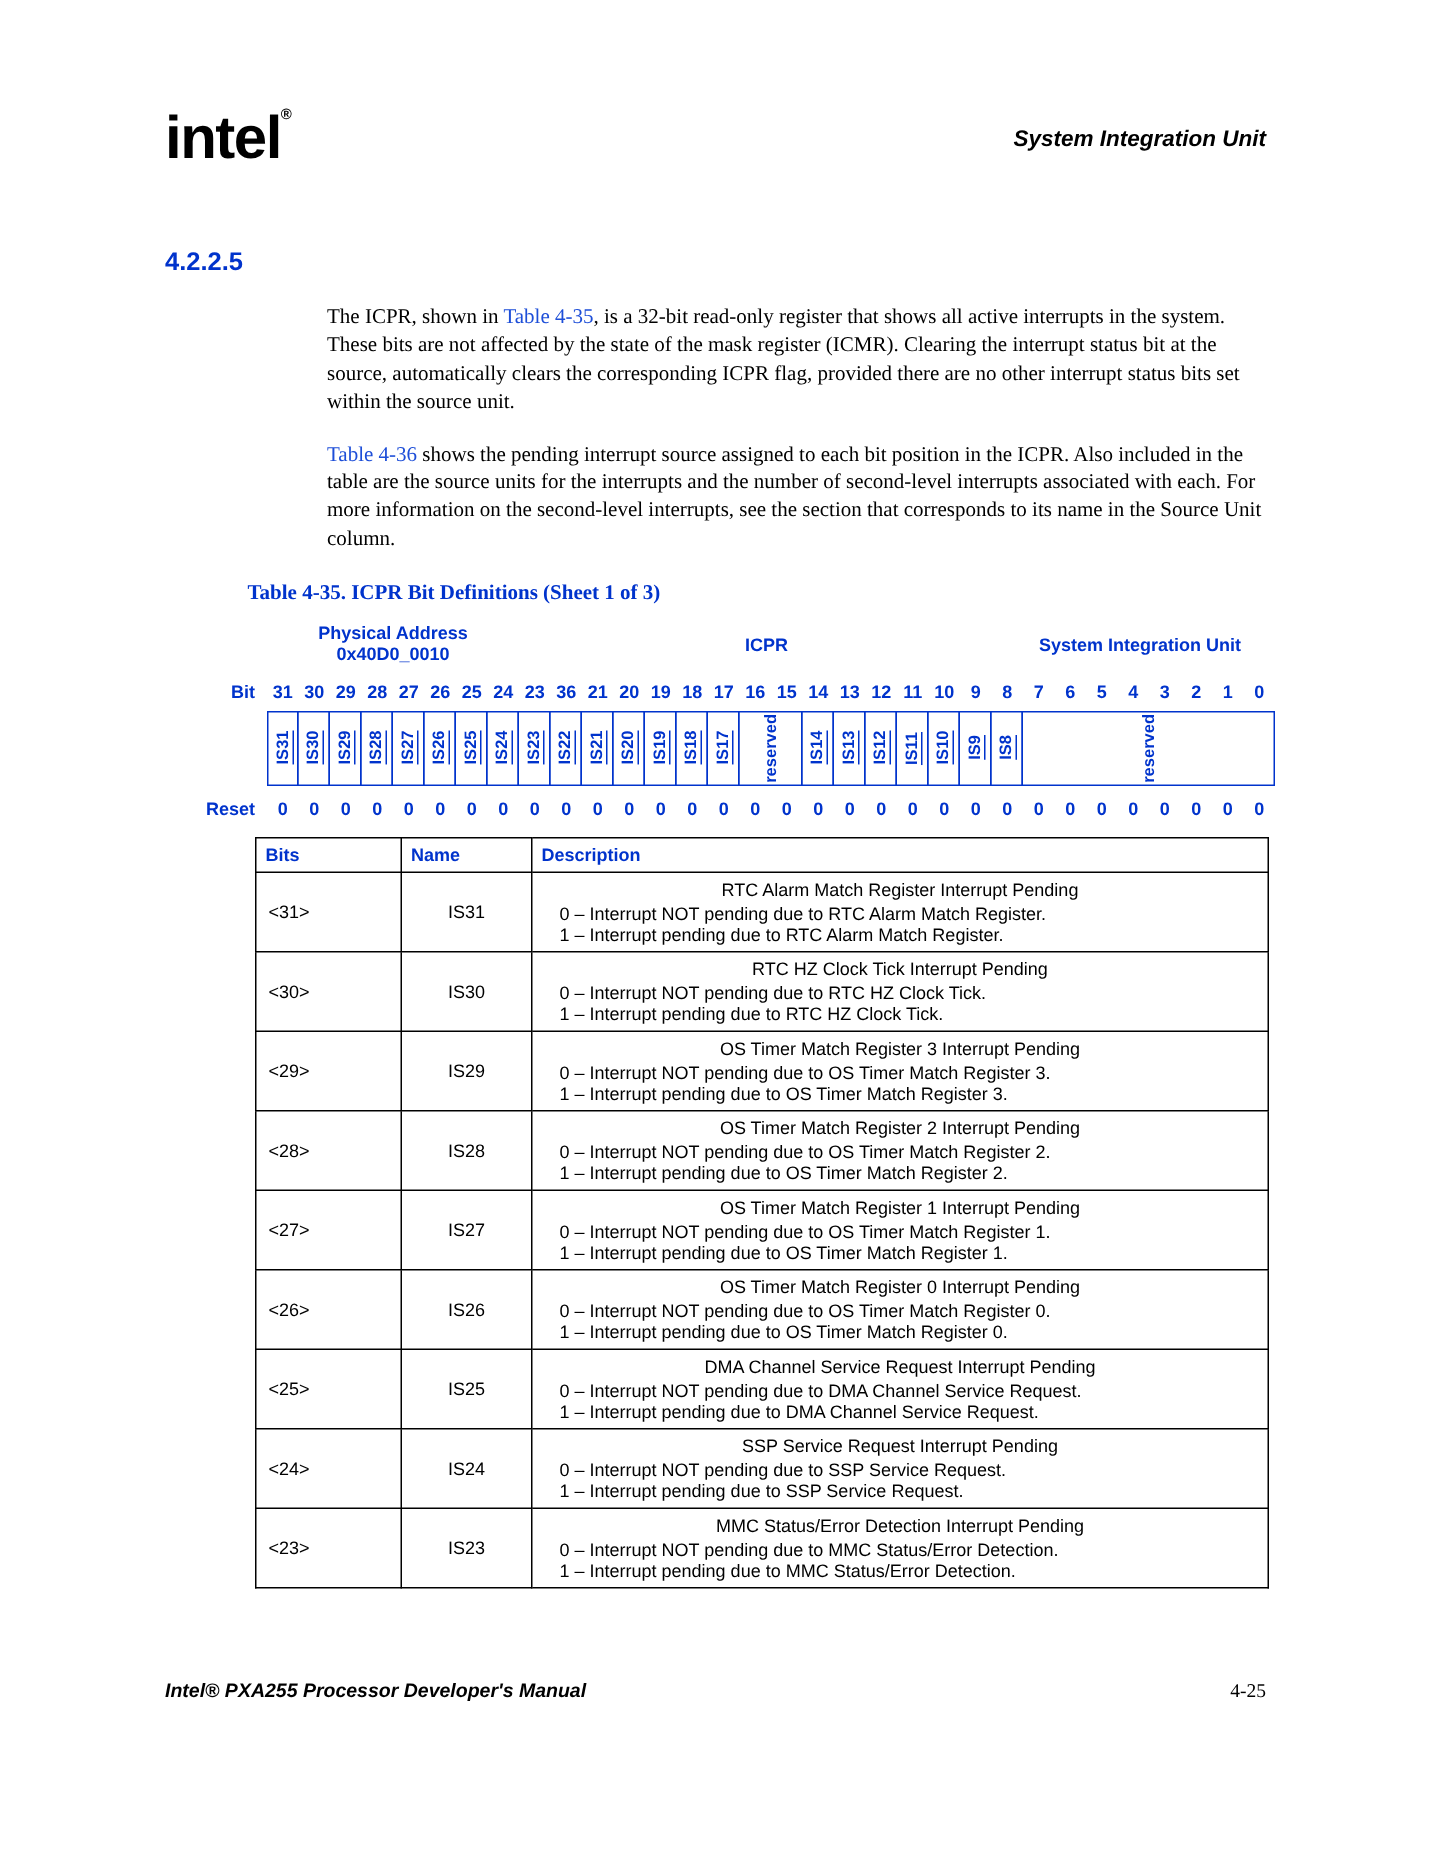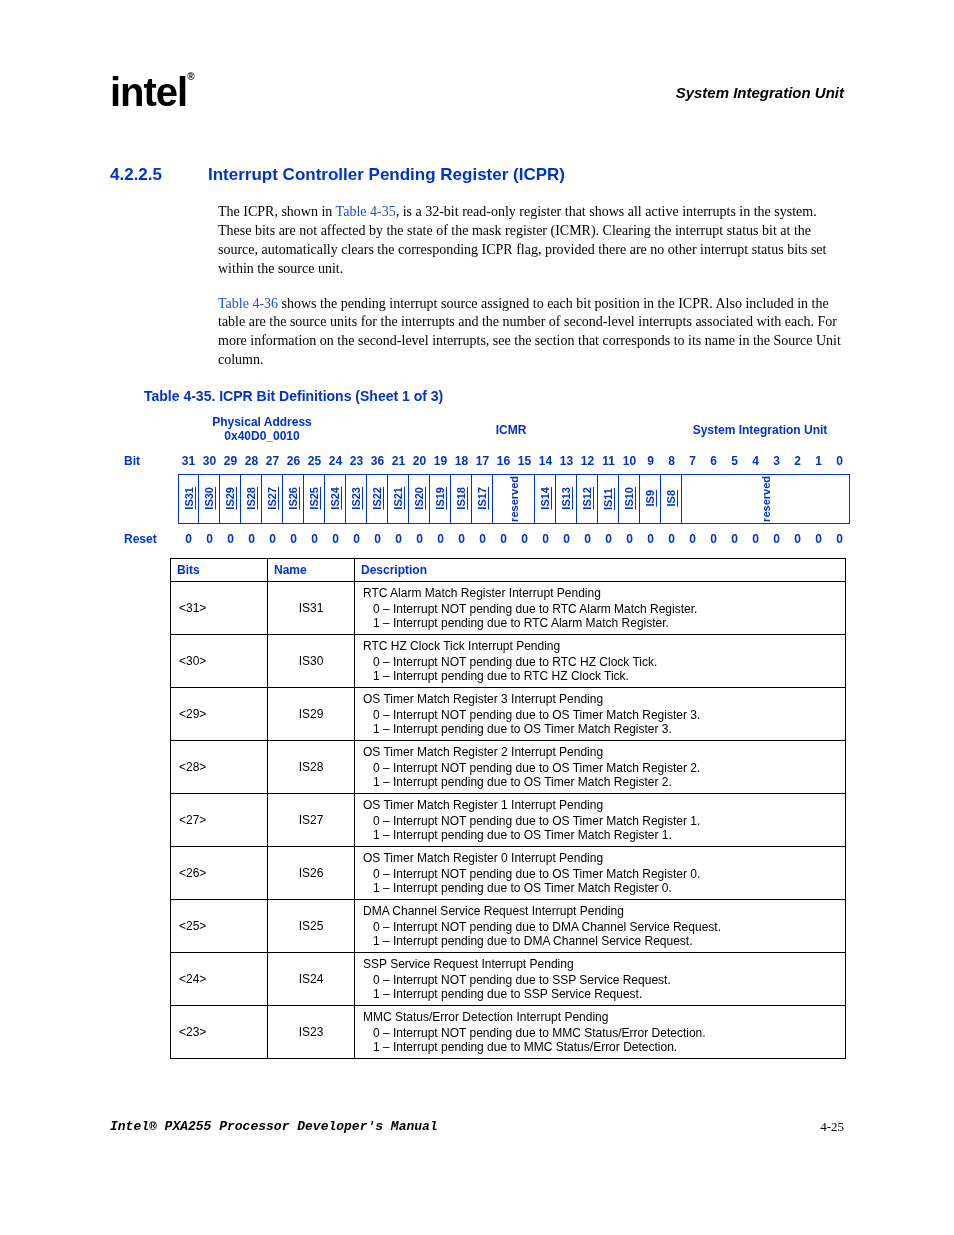--- a/index.html
+++ b/index.html
@@ -53,40 +53,40 @@
     font-weight: bold;
     font-size: 17px;
     color: #0033cc;
   }
   .body-para {
     margin: 0 0 16px 108px;
     line-height: 1.35;
   }
   .link { color: #1d4ed8; }
   .table-caption {
-    font-family: Liberation Sans, sans-serif;
+    font-family: Liberation Serif, serif;
     font-weight: bold;
     font-size: 14px;
     color: #0033cc;
-    margin: 18px 0 12px 34px;
+    margin: 18px 0 12px 55px;
   }
   .reg-table {
     margin-left: 14px;
   }
   .reg-header-row {
     display: flex;
     align-items: center;
     font-family: Arial, Helvetica, sans-serif;
     font-weight: bold;
     font-size: 12px;
     color: #0033cc;
   }
   .lbl {
     width: 46px;
-    text-align: left;
+    text-align: right;
     padding-right: 8px;
     flex-shrink: 0;
   }
   .grid32 {
     display: grid;
     grid-template-columns: repeat(32, 21px);
   }
   .grid32 > div {
     text-align: center;
   }
@@ -132,63 +132,62 @@
     padding: 4px 6px;
     text-align: left;
   }
   .bits-table td {
     border: 1px solid #000;
     padding: 4px 8px;
     vertical-align: middle;
   }
   .bits-table td.bitcol { text-align: left; width: 80px; }
   .bits-table td.namecol { text-align: center; width: 70px; }
-  .desc-title { margin-bottom: 2px; }
+  .desc-title { margin-bottom: 2px; text-align: center; }
   .desc-lines { padding-left: 10px; }
   .footer {
     display: flex;
     justify-content: space-between;
     margin-top: 60px;
     font-size: 13px;
   }
-  .footer .manual { font-style: italic; font-weight: bold; font-family: Liberation Mono, monospace; }
+  .footer .manual { font-style: italic; font-weight: bold; font-family: Liberation Sans, sans-serif; }
 </style>
 </head>
 <body>
 
 <div class="header-row">
   <div class="intel-logo">
     <span>intel</span><span class="reg">®</span>
   </div>
   <div class="doc-section">System Integration Unit</div>
 </div>
 
 <div class="heading-row">
   <div class="heading-num">4.2.2.5</div>
-  <div class="heading-title">Interrupt Controller Pending Register (ICPR)</div>
 </div>
 
 <p class="body-para">
   <span>The ICPR, shown in </span><span class="link">Table 4-35</span><span>, is a 32-bit read-only register that shows all active interrupts in the system. These bits are not affected by the state of the mask register (ICMR). Clearing the interrupt status bit at the source, automatically clears the corresponding ICPR flag, provided there are no other interrupt status bits set within the source unit.</span>
 </p>
 <p class="body-para">
   <span class="link">Table 4-36</span><span> shows the pending interrupt source assigned to each bit position in the ICPR. Also included in the table are the source units for the interrupts and the number of second-level interrupts associated with each. For more information on the second-level interrupts, see the section that corresponds to its name in the Source Unit column.</span>
 </p>
 
 <div class="table-caption">Table 4-35. ICPR Bit Definitions (Sheet 1 of 3)</div>
 
 <div class="reg-table">
 
   <div class="reg-header-row">
     <div class="lbl"></div>
     <div style="width:168px;" class="phys-addr">
       <div>Physical Address</div>
       <div>0x40D0_0010</div>
     </div>
-    <div style="flex:1; text-align:center;">ICMR</div>
+    <div style="flex:1; text-align:center;">ICPR</div>
     <div style="width:168px; text-align:center;">System Integration Unit</div>
   </div>
 
   <div class="reg-header-row" style="margin-top:10px;">
     <div class="lbl">Bit</div>
     <div class="grid32" id="bitNums">
         <div>31</div>
         <div>30</div>
         <div>29</div>
         <div>28</div>

